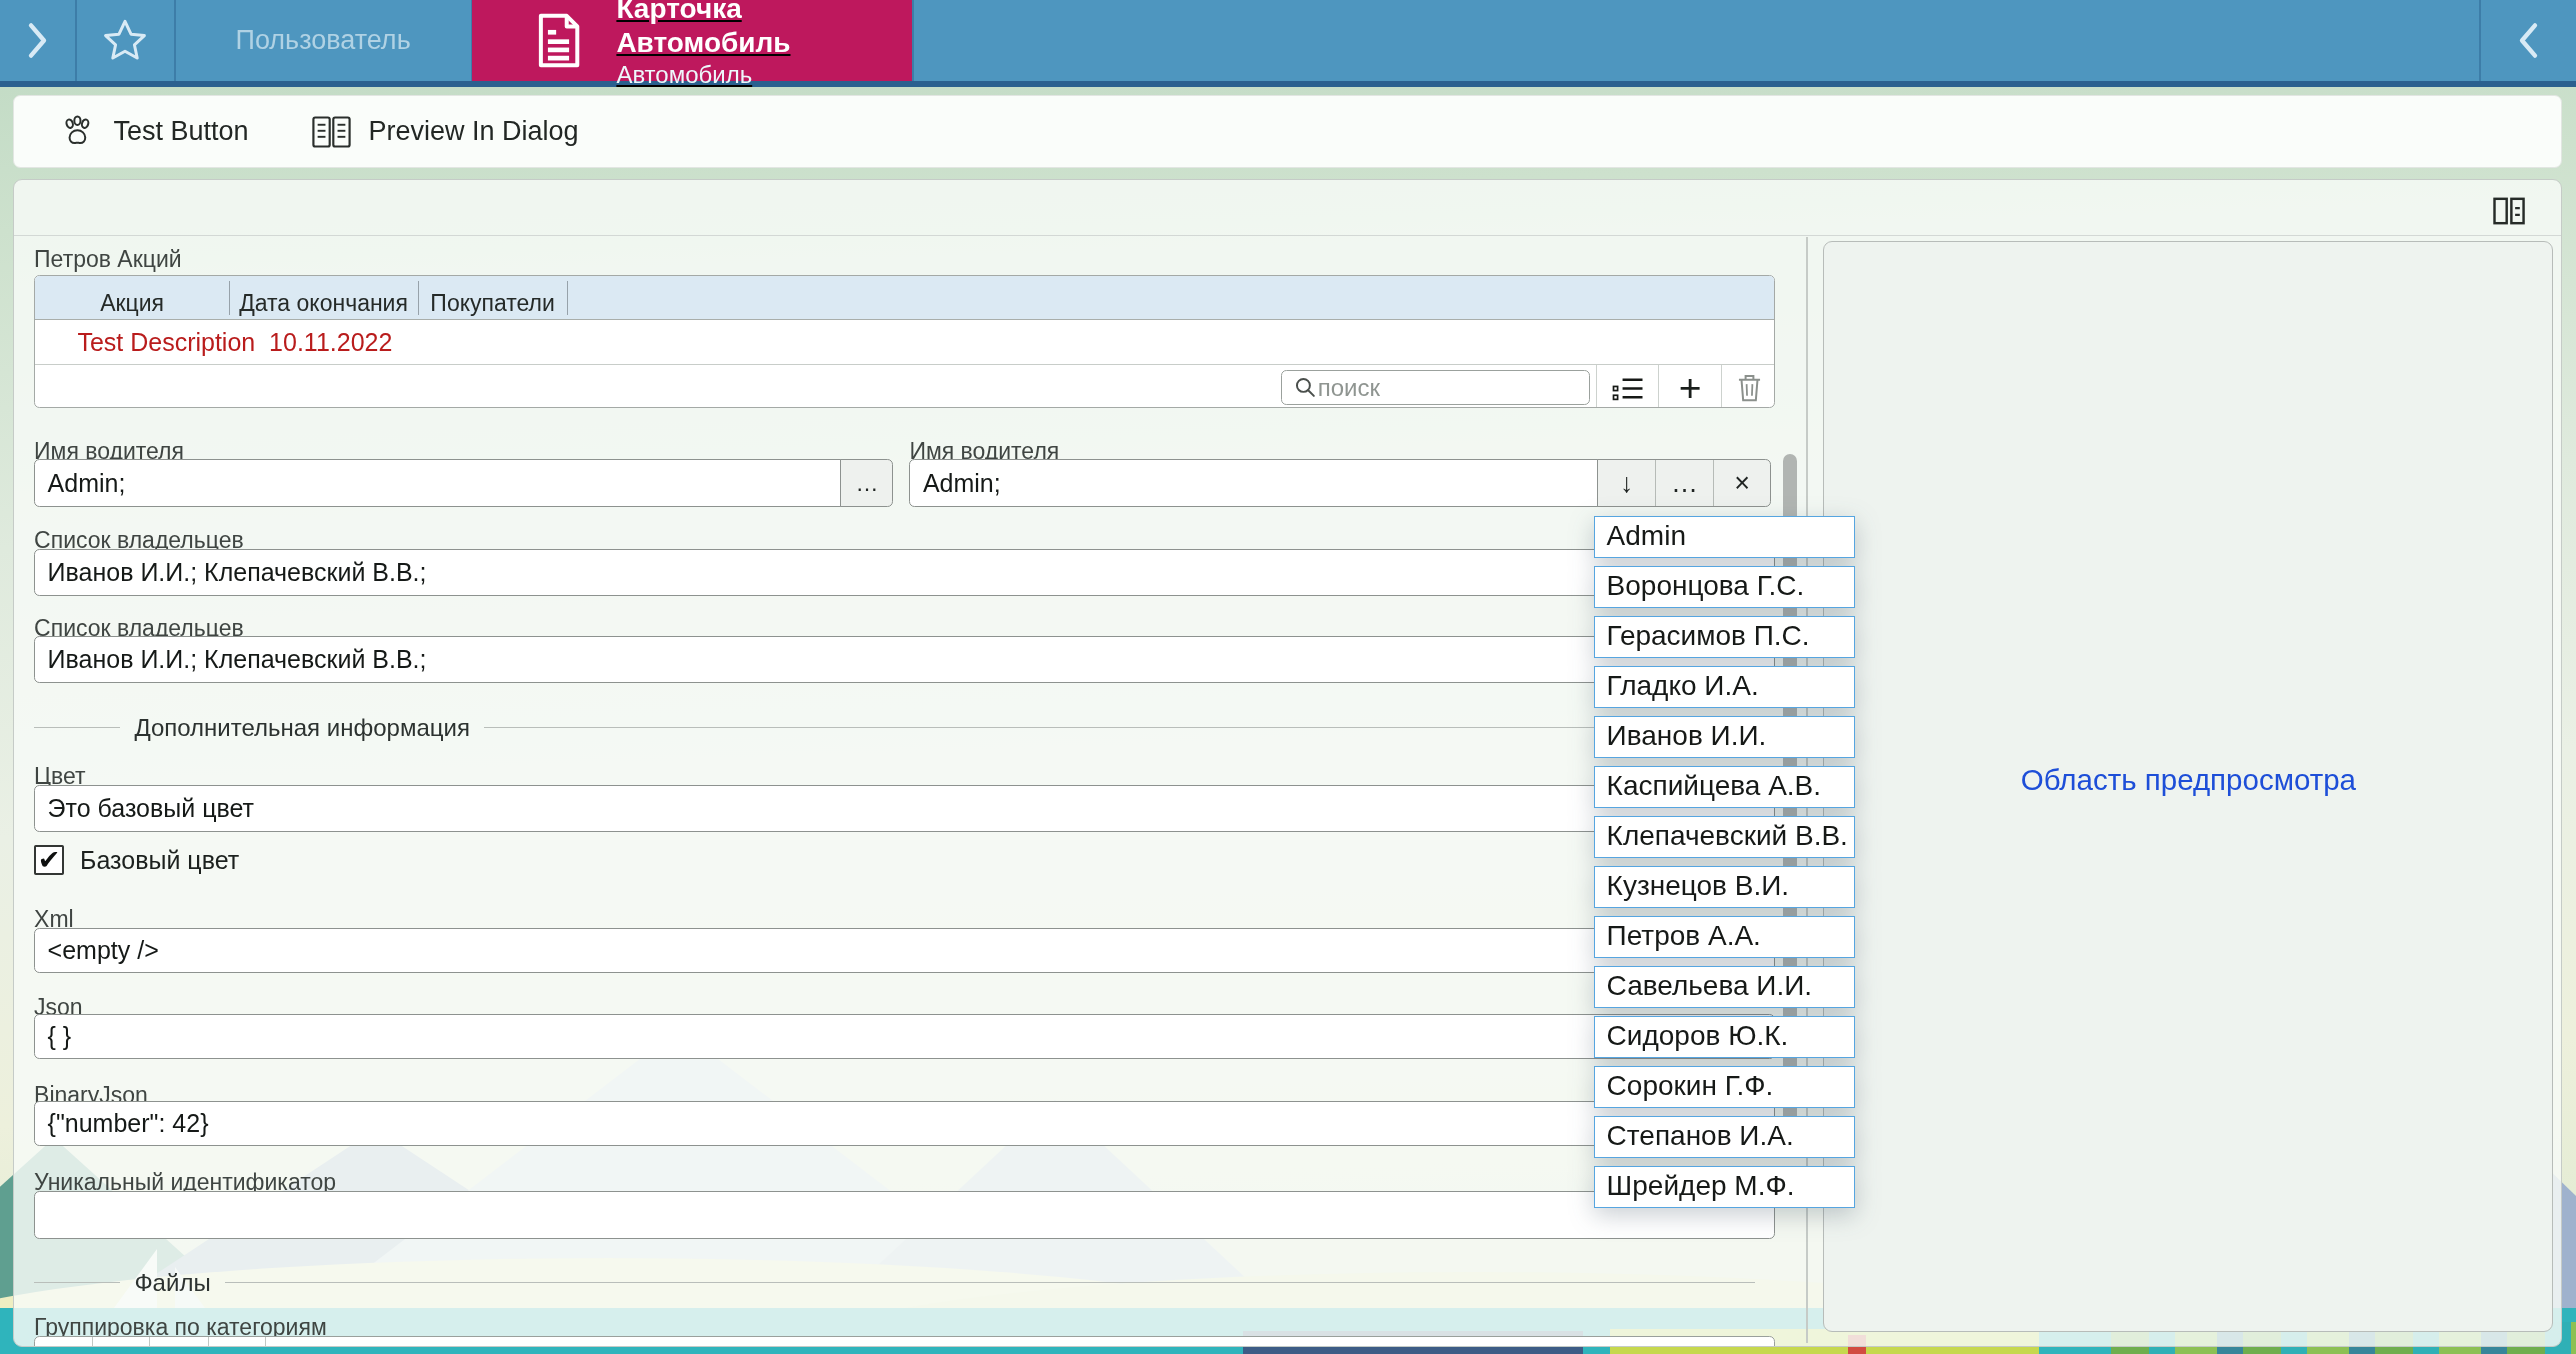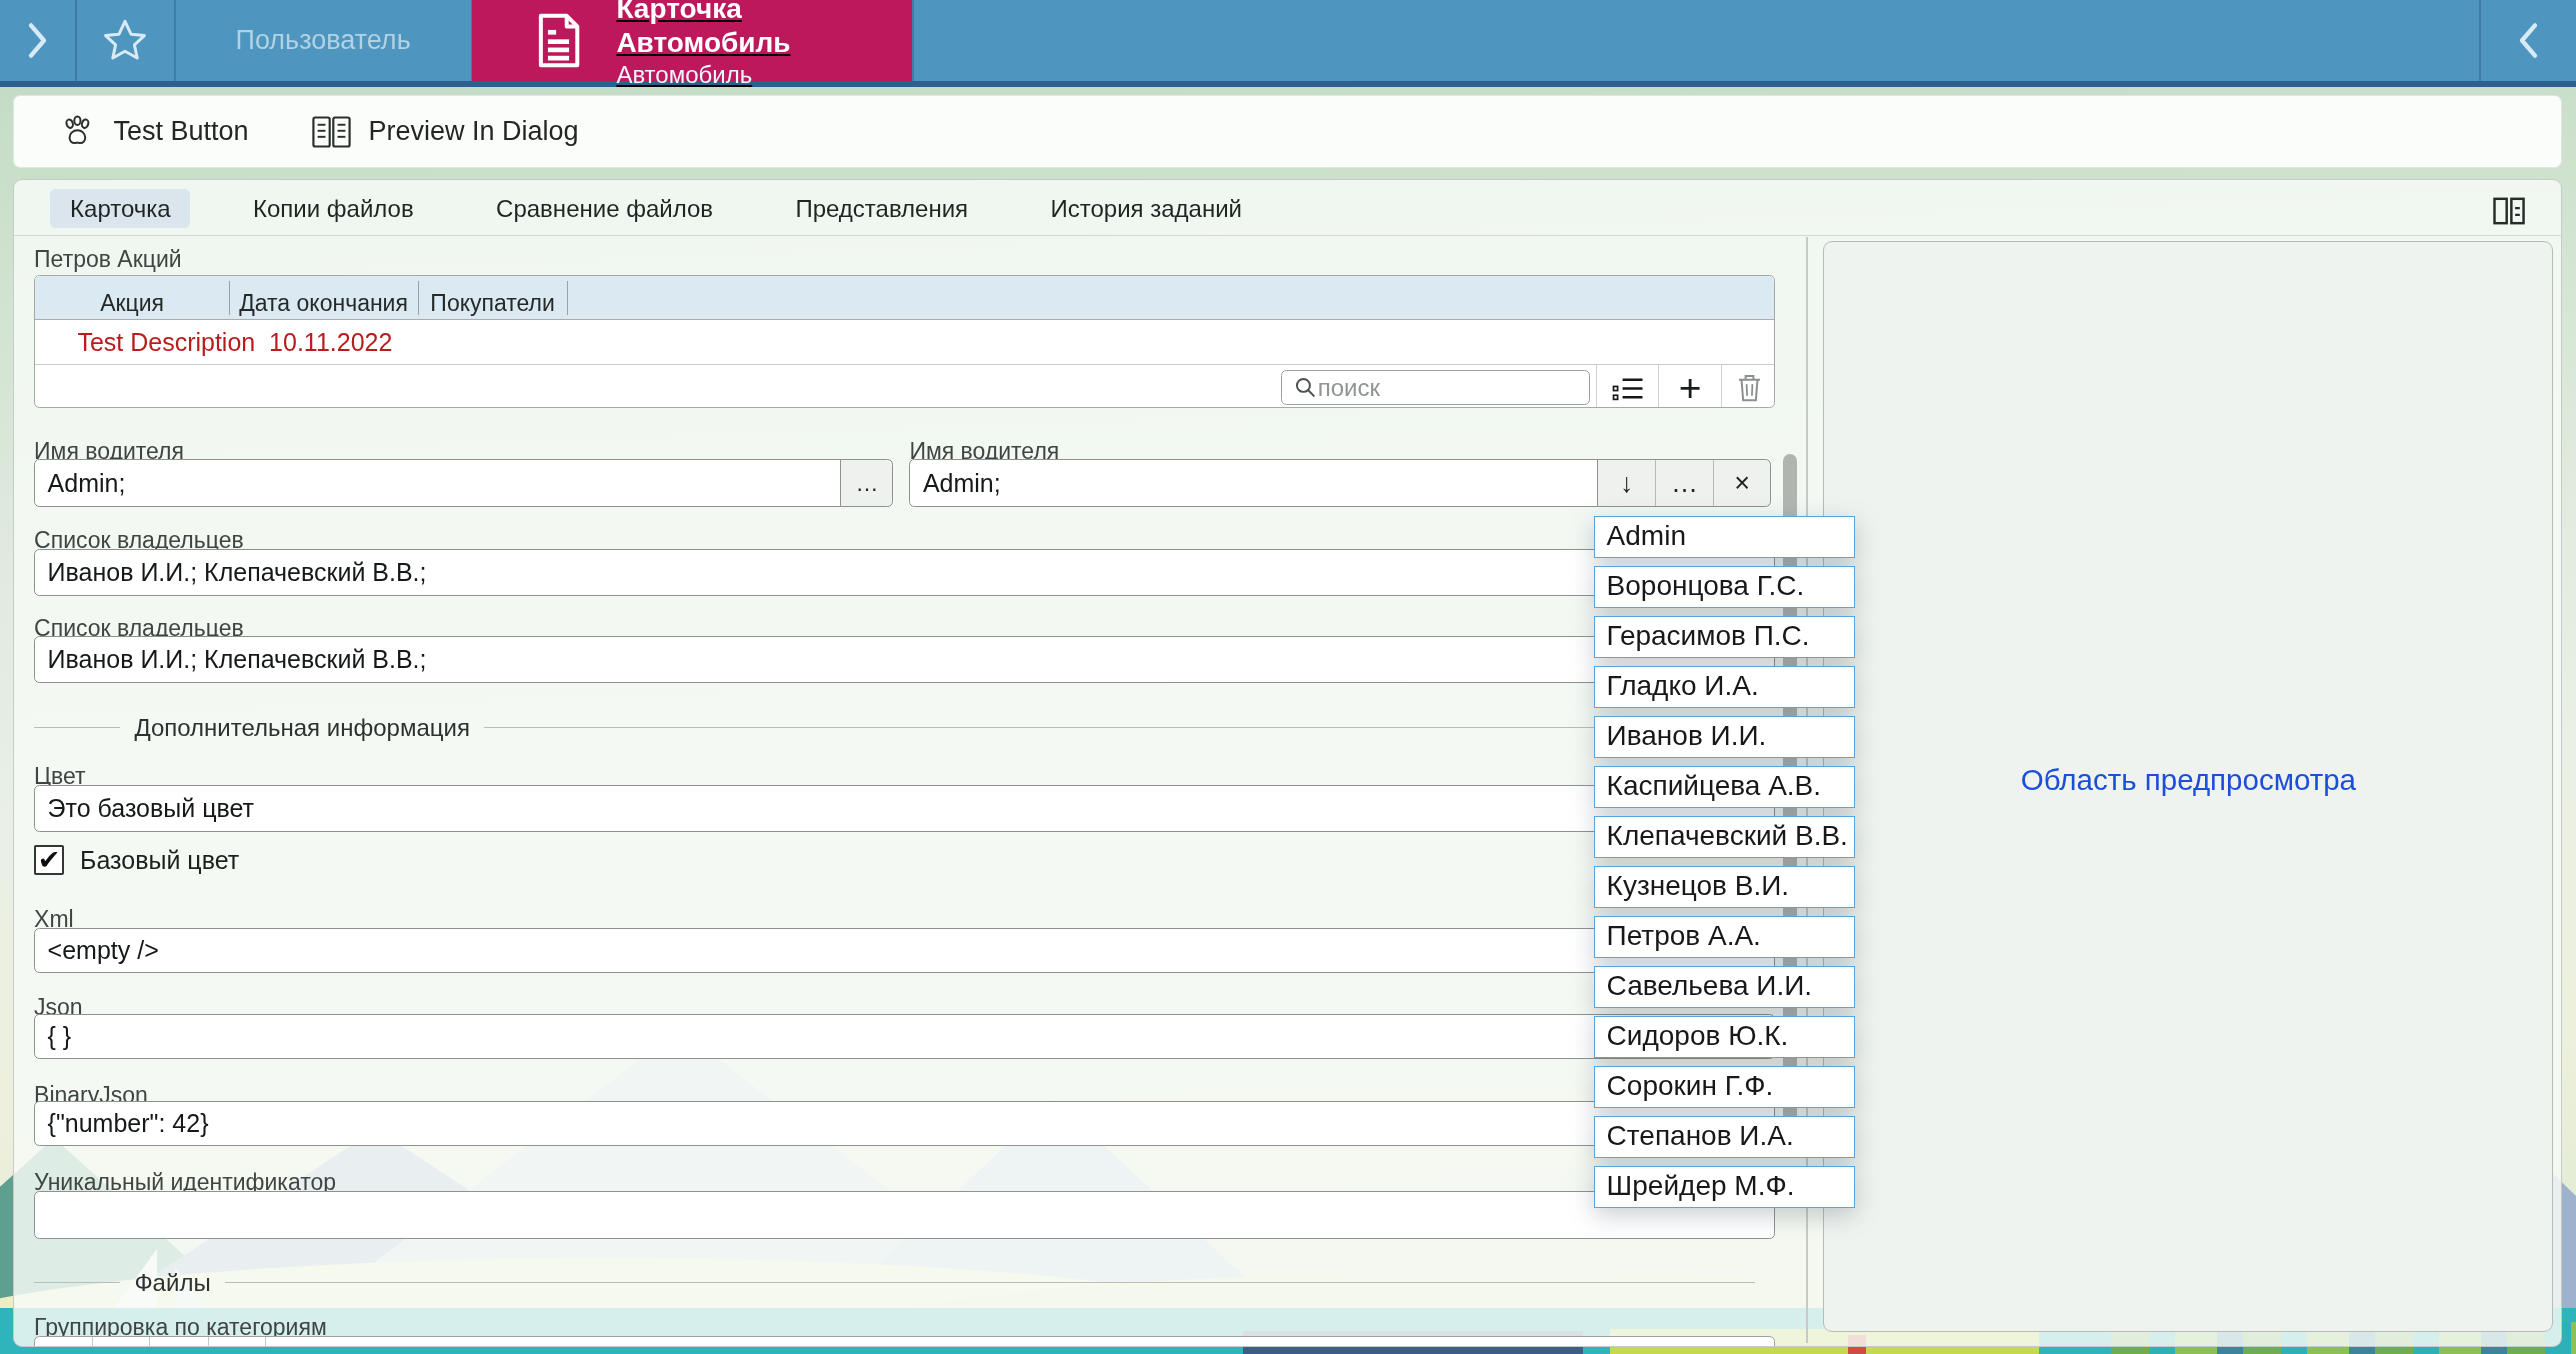--- a/index.html
+++ b/index.html
@@ -259,27 +259,20 @@
           <line x1="22" y1="13" x2="28.5" y2="13" stroke="#2a2f2c" stroke-width="1.6"></line>
           <line x1="22" y1="18" x2="28.5" y2="18" stroke="#2a2f2c" stroke-width="1.6"></line>
         </svg>
       </span>
       <span>Preview In Dialog</span>
     </div>
   </div>
 
   <main id="panel">
 
-    <div id="tabbar">
-      <div class="tab sel">Карточка</div>
-      <div class="tab">Копии файлов</div>
-      <div class="tab">Сравнение файлов</div>
-      <div class="tab">Представления</div>
-      <div class="tab">История заданий</div>
-    </div>
     <div id="split-btn">
       <span>
         <svg width="39" height="30" viewBox="0 0 40 32">
           <rect x="4" y="3" width="13" height="26" fill="none" stroke="#262b28" stroke-width="2.6"></rect>
           <rect x="22" y="3" width="13" height="26" fill="none" stroke="#262b28" stroke-width="2.6"></rect>
           <line x1="26" y1="13" x2="31" y2="13" stroke="#262b28" stroke-width="2.4"></line>
           <line x1="26" y1="20" x2="31" y2="20" stroke="#262b28" stroke-width="2.4"></line>
         </svg>
       </span>
     </div>

